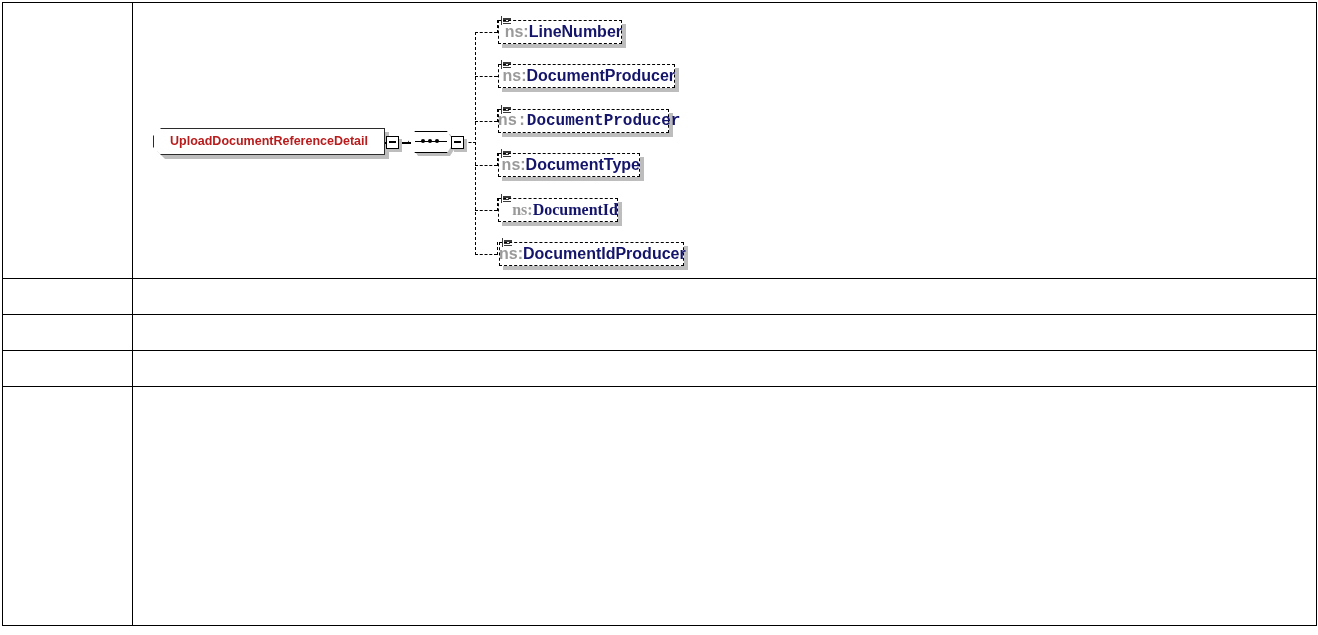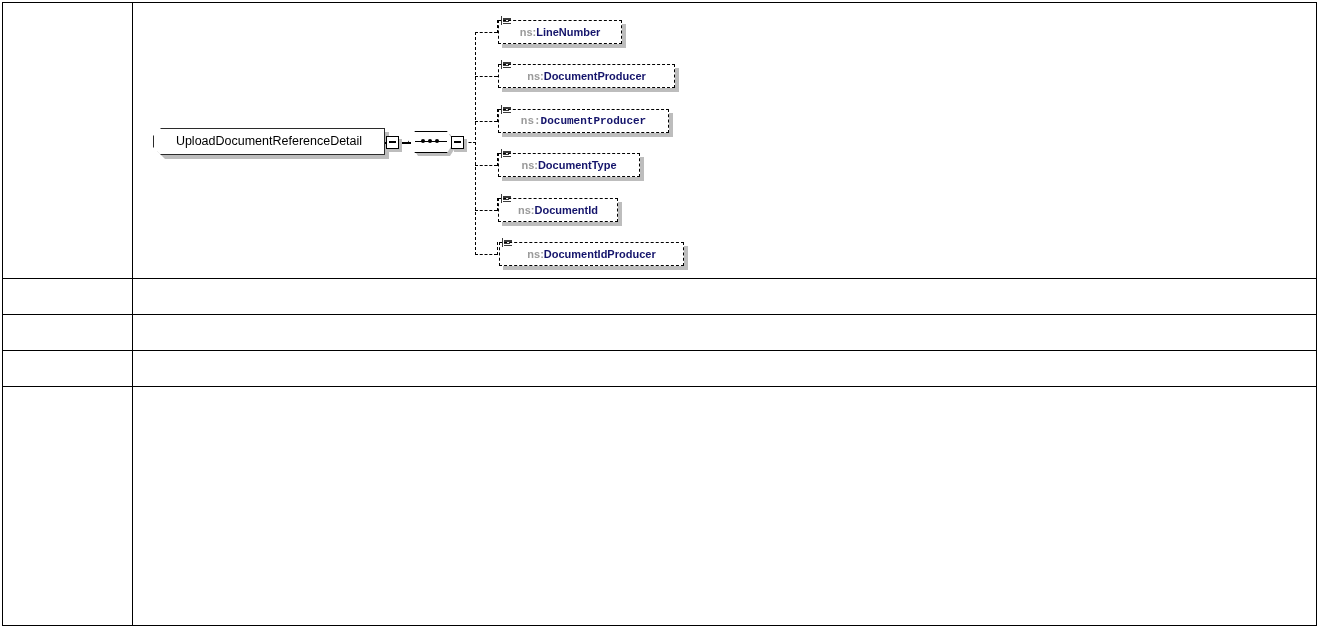--- a/index.html
+++ b/index.html
@@ -71,22 +71,22 @@
     z-index: 0;
   }
   .root-label {
     position: absolute;
     left: 0; top: 0;
     width: 232px;
     height: 27px;
     line-height: 27px;
     text-align: center;
     font-size: 12.5px;
-    font-weight: normal;
-    color: #000000;
+    font-weight: bold;
+    color: #b91c1c;
     z-index: 2;
     white-space: nowrap;
   }
 
   
   .toggle {
     position: absolute;
     width: 13px;
     height: 13px;
     background: #ffffff;
@@ -235,22 +235,22 @@
     box-sizing: border-box;
     z-index: 1;
   }
   .child-label {
     position: absolute;
     left: 0;
     top: 0;
     height: 27px;
     line-height: 24px;
     width: 100%;
-    text-align: center;
-    font-size: 11px;
+    text-align: right;
+    font-size: 16px;
     font-weight: bold;
     color: #14146b;
     white-space: nowrap;
     z-index: 3;
   }
   .child-label .ns {
     color: #9a9a9a;
     font-weight: bold;
   }
   
@@ -389,21 +389,21 @@
             <div class="elem-icon">
                   <i></i>
                   <span></span>
                   <span></span>
                   <span></span>
                   <span></span>
                 </div>
             <div class="child-label"><span class="ns">ns:</span><span>DocumentType</span></div>
           </div>
 
-          <div class="child-node" style="left:365px; top:195px; width:120px;">
+          <div class="child-node" style="left:365px; top:195px; width:120px;font-family:Liberation Serif, serif;">
             <div class="child-shadow"></div>
             <div class="child-box"></div>
             <div class="elem-icon">
                   <i></i>
                   <span></span>
                   <span></span>
                   <span></span>
                   <span></span>
                 </div>
             <div class="child-label"><span class="ns">ns:</span><span>DocumentId</span></div>

